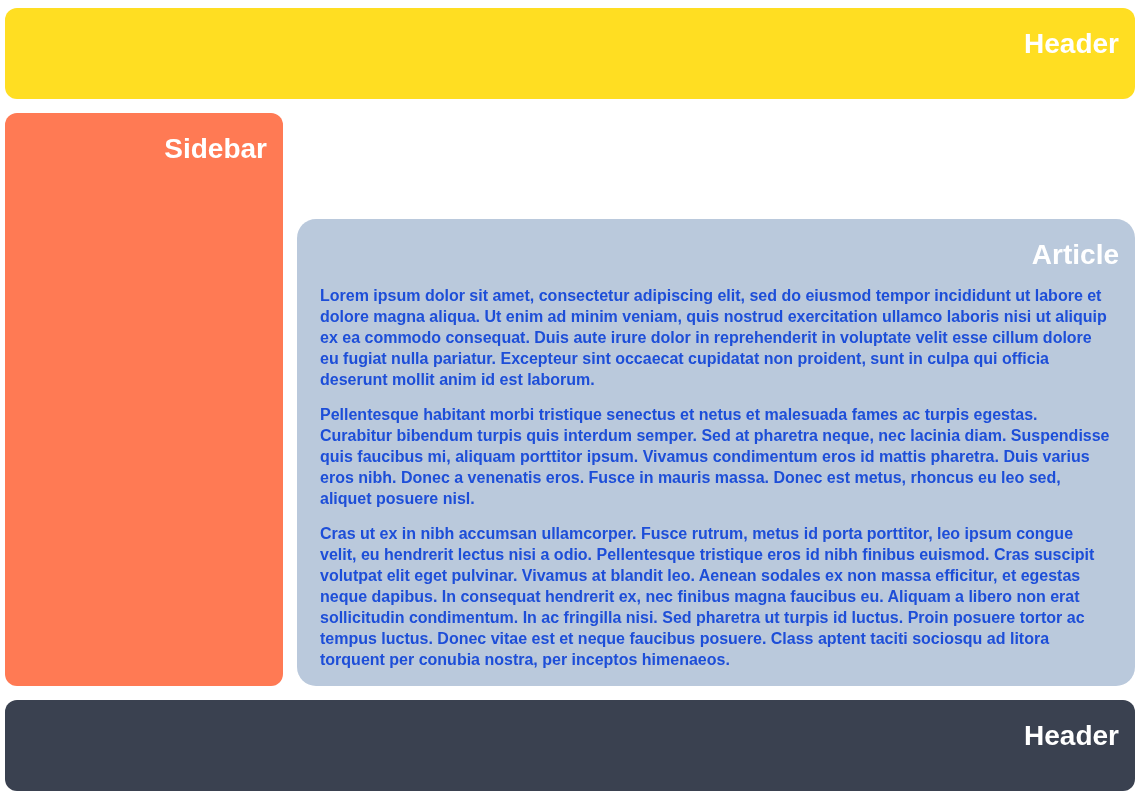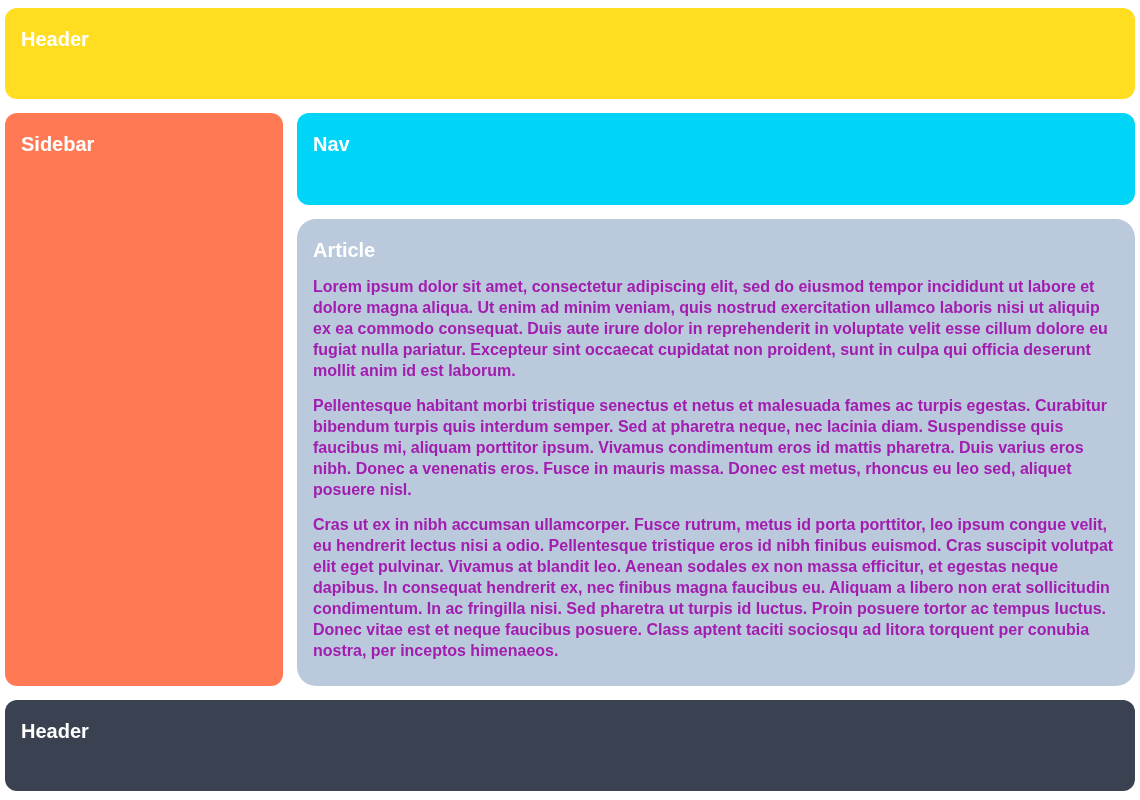--- a/index.html
+++ b/index.html
@@ -26,50 +26,47 @@
     color: #ffffff;
     overflow: hidden;
   }
   .area-header  { grid-area: header; }
   .area-sidebar { grid-area: sidebar; }
   .area-nav     { grid-area: nav; }
   .area-article { grid-area: article; border-radius: 19px; }
   .area-footer  { grid-area: footer; }
   .box h2 {
     margin: 12px 0;
-    font-size: 20px;
+    font-size: 28px;
     line-height: 1.15;
     font-weight: bold;
-    text-align: left;
+    text-align: right;
     color: #ffffff;
   }
   .box p {
-    margin: 14px 0;
+    margin: 14px 7px;
     font-size: 16px;
     line-height: 21px;
     font-weight: bold;
-    color: #a21caf;
+    color: #1d4ed8;
   }
 </style>
 </head>
 <body>
 
 <div class="page">
 
   <header class="box area-header" style="background-color: rgb(255, 222, 34);">
     <h2>Header</h2>
   </header>
 
   <aside class="box area-sidebar" style="background-color: rgb(255, 122, 84);">
     <h2>Sidebar</h2>
   </aside>
 
-  <nav class="box area-nav" style="background-color: rgb(0, 212, 247);">
-    <h2>Nav</h2>
-  </nav>
 
   <article class="box area-article" style="background-color: rgb(186, 201, 220);">
     <h2>Article</h2>
     <p>Lorem ipsum dolor sit amet, consectetur adipiscing elit, sed do eiusmod tempor incididunt ut labore et dolore magna aliqua. Ut enim ad minim veniam, quis nostrud exercitation ullamco laboris nisi ut aliquip ex ea commodo consequat. Duis aute irure dolor in reprehenderit in voluptate velit esse cillum dolore eu fugiat nulla pariatur. Excepteur sint occaecat cupidatat non proident, sunt in culpa qui officia deserunt mollit anim id est laborum.</p>
     <p>Pellentesque habitant morbi tristique senectus et netus et malesuada fames ac turpis egestas. Curabitur bibendum turpis quis interdum semper. Sed at pharetra neque, nec lacinia diam. Suspendisse quis faucibus mi, aliquam porttitor ipsum. Vivamus condimentum eros id mattis pharetra. Duis varius eros nibh. Donec a venenatis eros. Fusce in mauris massa. Donec est metus, rhoncus eu leo sed, aliquet posuere nisl.</p>
     <p>Cras ut ex in nibh accumsan ullamcorper. Fusce rutrum, metus id porta porttitor, leo ipsum congue velit, eu hendrerit lectus nisi a odio. Pellentesque tristique eros id nibh finibus euismod. Cras suscipit volutpat elit eget pulvinar. Vivamus at blandit leo. Aenean sodales ex non massa efficitur, et egestas neque dapibus. In consequat hendrerit ex, nec finibus magna faucibus eu. Aliquam a libero non erat sollicitudin condimentum. In ac fringilla nisi. Sed pharetra ut turpis id luctus. Proin posuere tortor ac tempus luctus. Donec vitae est et neque faucibus posuere. Class aptent taciti sociosqu ad litora torquent per conubia nostra, per inceptos himenaeos.</p>
   </article>
 
   <footer class="box area-footer" style="background-color: rgb(58, 65, 80);">
     <h2>Header</h2>

